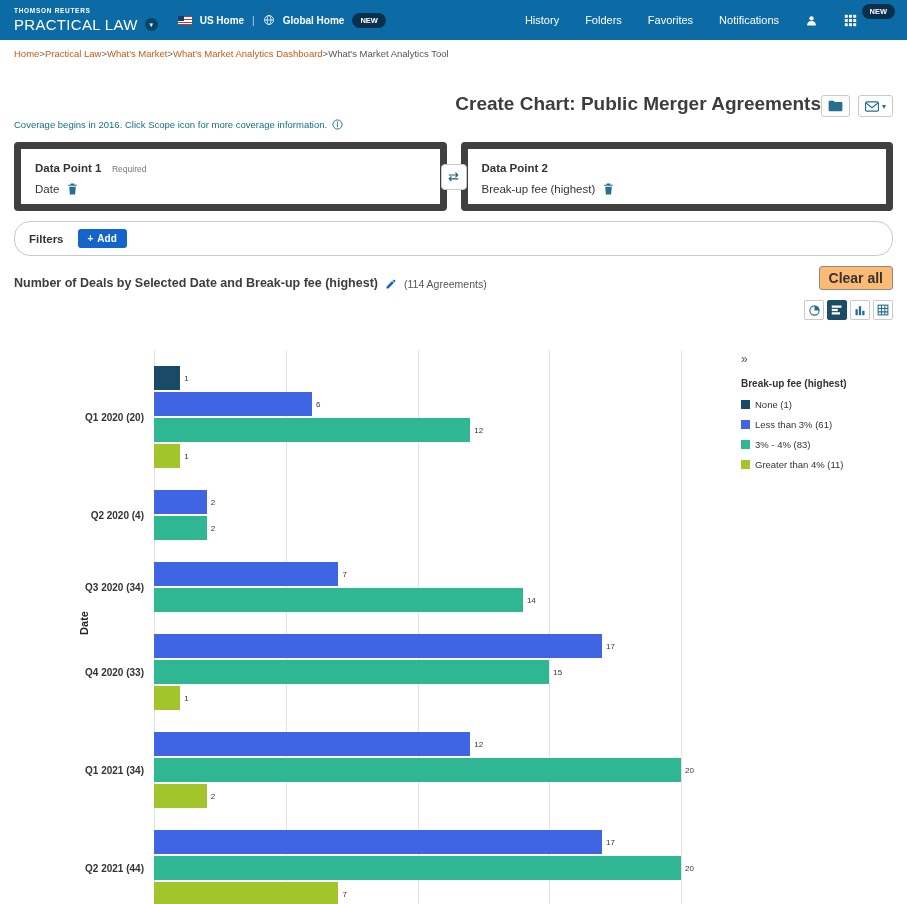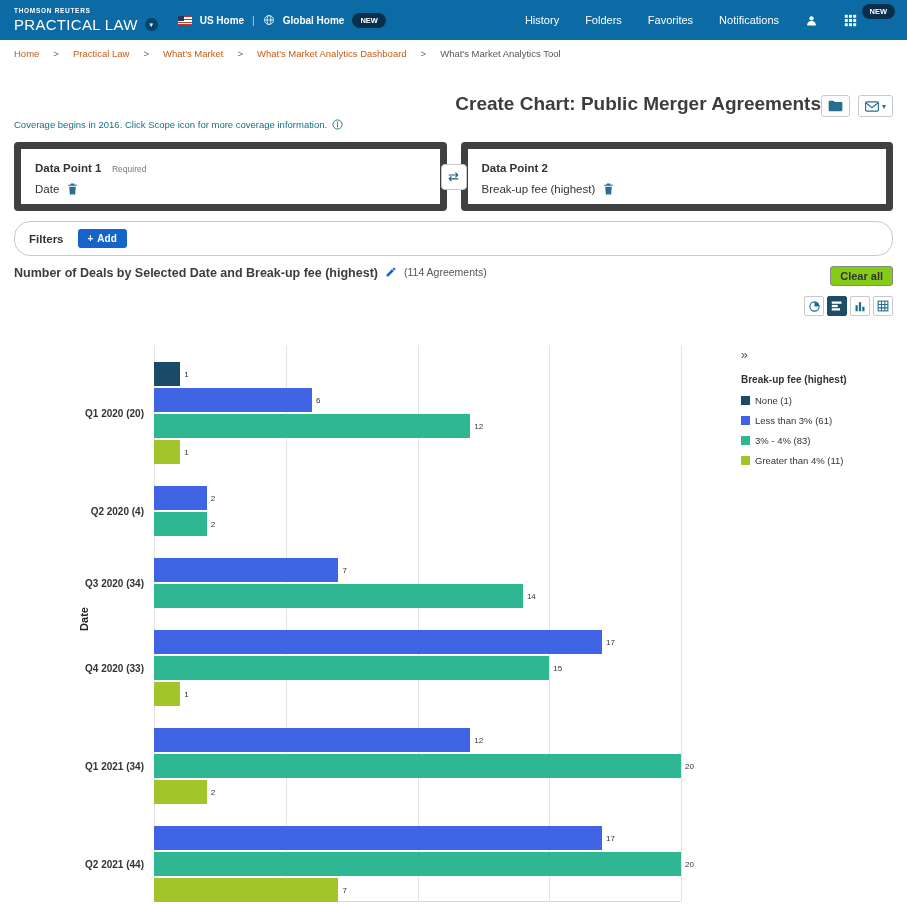--- a/index.html
+++ b/index.html
@@ -28,21 +28,21 @@
     background: repeating-linear-gradient(180deg, #c0392b 0 1.4px, #fff 1.4px 2.8px); }
   .us-flag::after { content: ""; position: absolute; left: 0; top: 0; width: 6px; height: 5px; background: #1a3a6b; }
   .pipe { opacity: .7; font-weight: 400; }
   .pill { background: #0a2f4d; border-radius: 9px; padding: 3px 8px; font-size: 7.5px; font-weight: 700; color: #fff; }
   .top-nav { margin-left: auto; margin-right: 36px; display: flex; align-items: center; gap: 26px; font-size: 11px; }
   .nav-item { cursor: pointer; }
   .nav-icon { display: flex; cursor: pointer; }
   .new-top { position: absolute; top: 4px; right: 12px; }
 
   
-  .breadcrumb { padding: 8px 14px 6px; font-size: 9.5px; display: flex; gap: 14px; align-items: center; }
+  .breadcrumb { padding: 8px 14px 6px; font-size: 9.5px; display: flex; gap: 0; align-items: center; }
   .crumb-link { color: #c75b16; cursor: pointer; }
   .crumb-sep { color: #666; }
   .crumb-current { color: #555; }
 
   
   .title-row { display: flex; justify-content: flex-end; align-items: flex-start; padding: 2px 14px 0; margin-top: 24px; }
   .page-title { font-size: 19px; font-weight: 600; color: #3d3d3d; margin: 2px 0 2px; }
   .title-actions { display: flex; gap: 8px; margin-top: 4px; }
   .icon-btn { border: 1px solid #c9c9c9; border-radius: 3px; background: #fff; height: 22px;
     display: flex; align-items: center; justify-content: center; padding: 3px 6px; gap: 3px; cursor: pointer; }
@@ -62,26 +62,26 @@
     display: flex; align-items: center; justify-content: center; font-size: 13px; color: #1d5a7a; cursor: pointer; }
 
   
   .filters-bar { display: flex; align-items: center; gap: 14px; border: 1px solid #c9c9c9; border-radius: 16px;
     margin: 10px 14px; padding: 7px 14px; }
   .filters-label { font-size: 11.5px; font-weight: 700; color: #333; }
   .add-btn { background: #1464cc; color: #fff; border: none; border-radius: 3px; font-size: 10px; font-weight: 700;
     padding: 4px 10px; display: flex; gap: 4px; align-items: center; cursor: pointer; font-family: inherit; }
 
   
-  .chart-header { display: flex; align-items: flex-start; margin: 10px 14px 0; gap: 7px; }
+  .chart-header { display: flex; align-items: flex-end; margin: 10px 14px 0; gap: 7px; }
   .chart-title { font-size: 12.5px; font-weight: 700; color: #3d3d3d; }
   .pencil { display: flex; cursor: pointer; }
   .agreements { font-size: 10.5px; color: #555; }
-  .clear-btn { margin-left: auto; border: 1px solid #8a8a8a; background: #84cc16; border-radius: 3px;
-    font-size: 11px; font-weight: 700; padding: 3px 9px; cursor: pointer; color: #333; font-family: inherit; }
+  .clear-btn { margin-left: auto; border: 1px solid #8a8a8a; background: #fdba74; border-radius: 3px;
+    font-size: 14px; font-weight: 700; padding: 3px 9px; cursor: pointer; color: #333; font-family: inherit; }
 
   
   .controls-row { display: flex; justify-content: flex-end; gap: 3px; margin: 10px 14px 0; }
   .ctrl-btn { width: 20px; height: 20px; border: 1px solid #c9c9c9; background: #fff; border-radius: 2px;
     display: flex; align-items: center; justify-content: center; cursor: pointer; padding: 0; }
   .ctrl-btn.active { background: #1d4c66; border-color: #1d4c66; }
 
   
   .chart-section { display: flex; margin: 2px 0 0 14px; }
   .plot-wrap { flex: 1; position: relative; }

